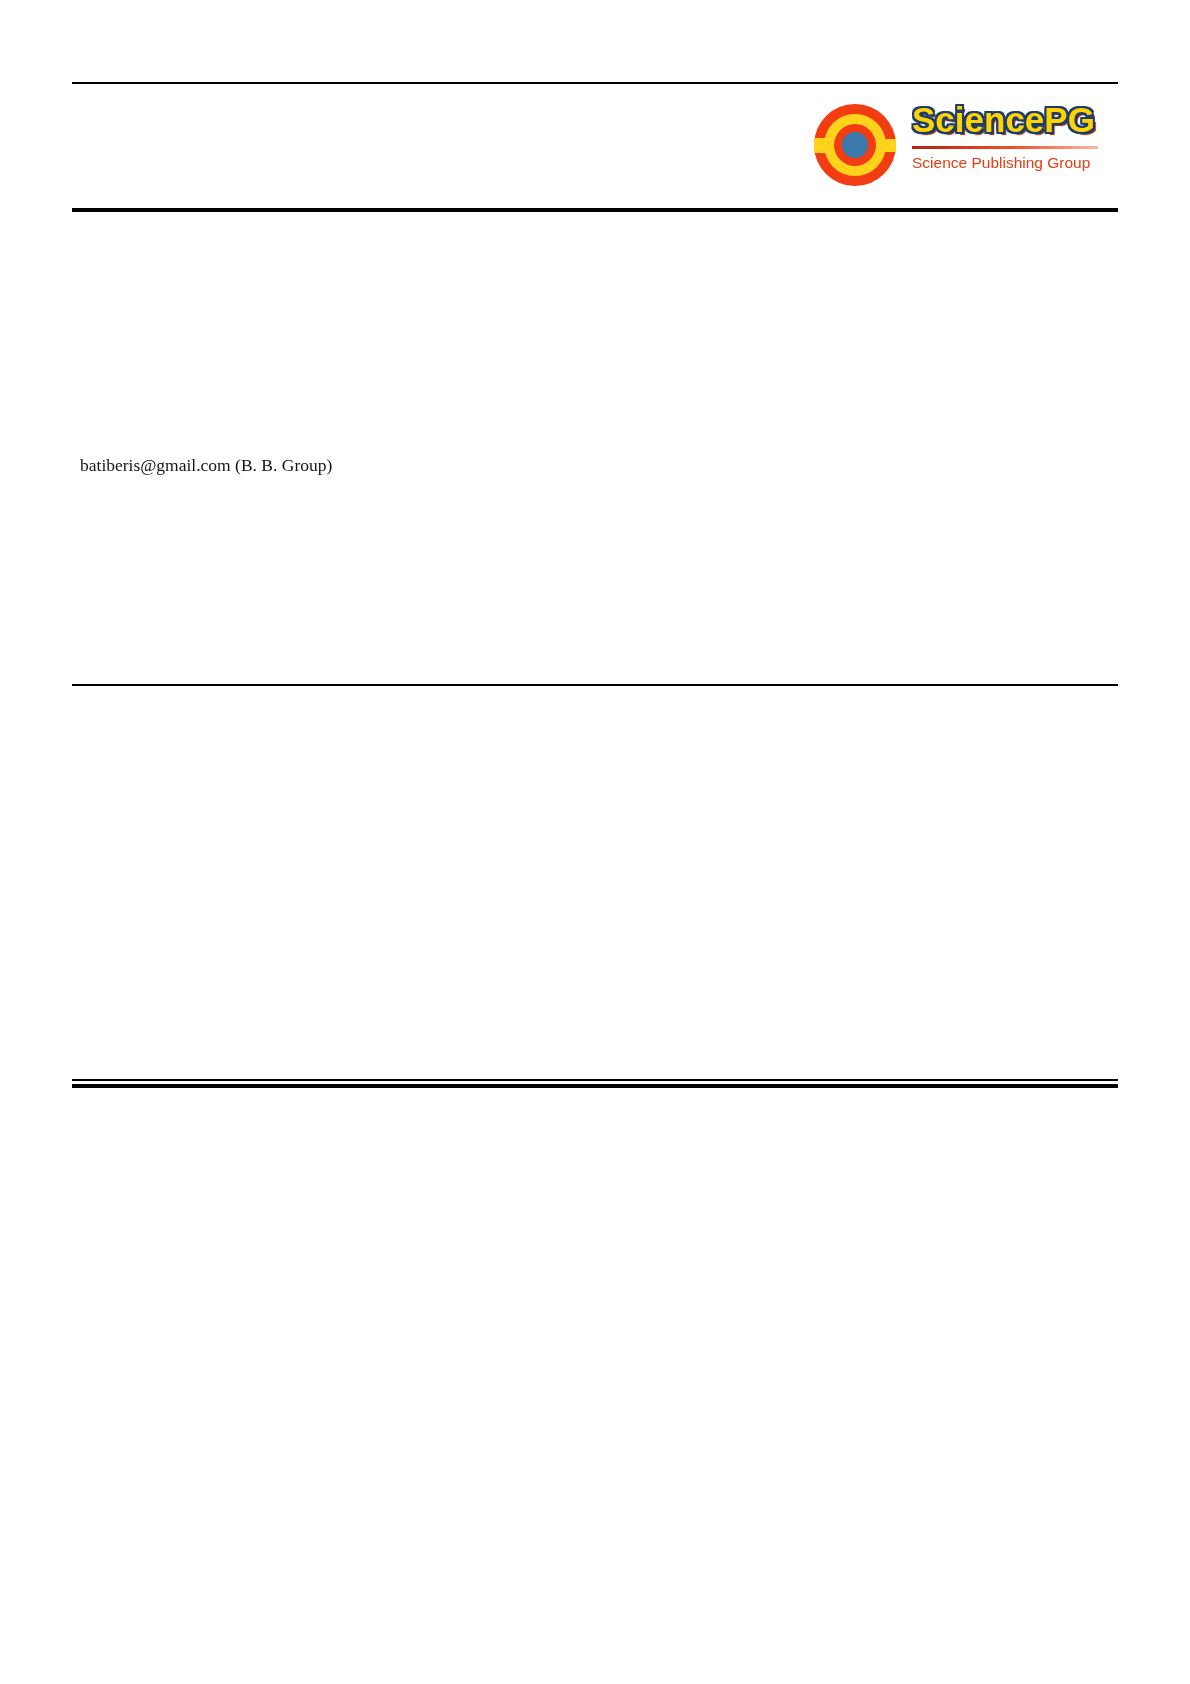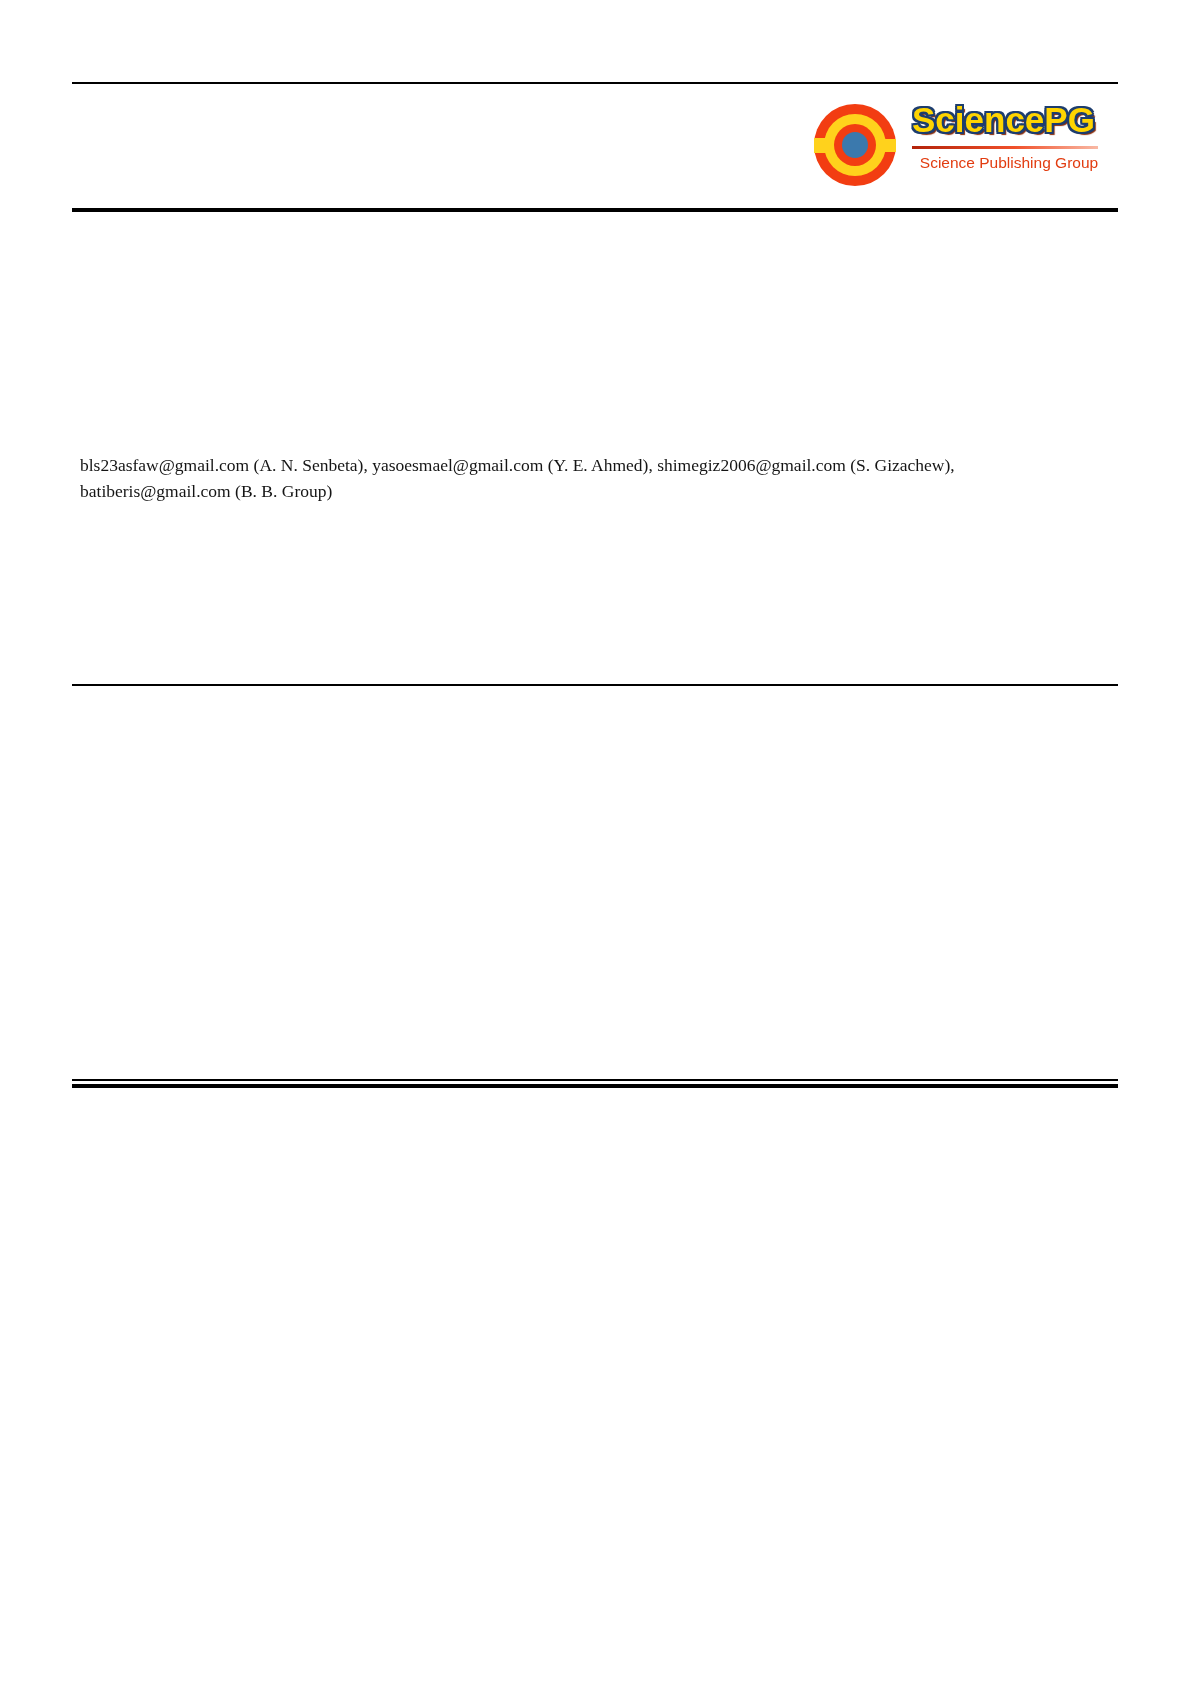--- a/index.html
+++ b/index.html
@@ -99,21 +99,20 @@
     background: linear-gradient(to right, #b3230a, #f0502a 55%, #f9b9a5);
   }
   .logo-tagline {
     display: block;
     margin-top: 5px;
     font-family: "Liberation Sans", sans-serif;
     font-size: 15.5px;
     line-height: 18px;
     color: #e23c10;
     white-space: nowrap;
-    text-align: center;
   }
 
   
   .emails {
     position: absolute;
     left: 80px;
     top: 452px;
     width: 1020px;
     font-family: "Liberation Serif", serif;
     font-size: 17.5px;
@@ -140,21 +139,20 @@
     <div class="logo-text">
       <span class="logo-wordmark">SciencePG</span>
       <span class="logo-divider"></span>
       <span class="logo-tagline">Science Publishing Group</span>
     </div>
   </div>
 
   <div class="rule rule-header-bottom"></div>
 
   <div class="emails">
-    <div>bls23asfaw@gmail.com (A. N. Senbeta), yasoesmael@gmail.com (Y. E. Ahmed), shimegiz2006@gmail.com (S. Gizachew),</div>
     <div>batiberis@gmail.com (B. B. Group)</div>
   </div>
 
   <div class="rule rule-mid"></div>
 
   <div class="rule rule-bottom-thin"></div>
   <div class="rule rule-bottom-thick"></div>
 
 </div>
 

